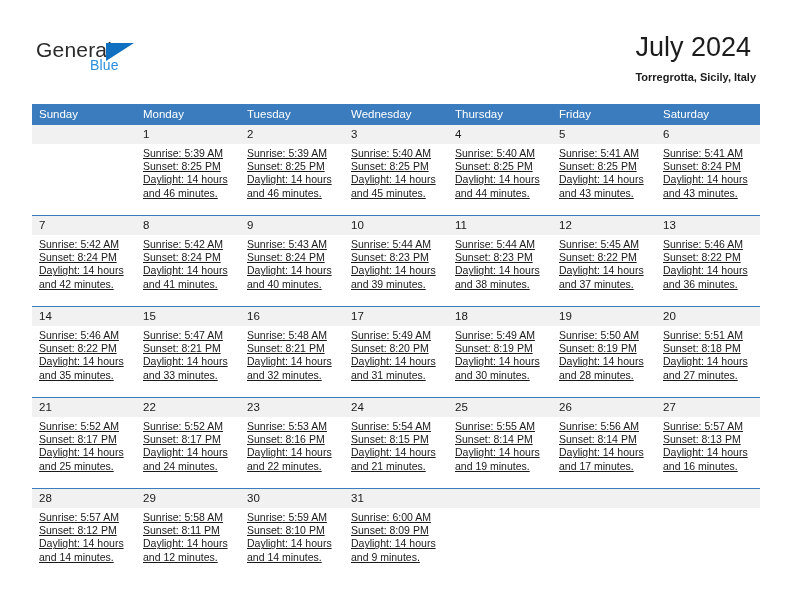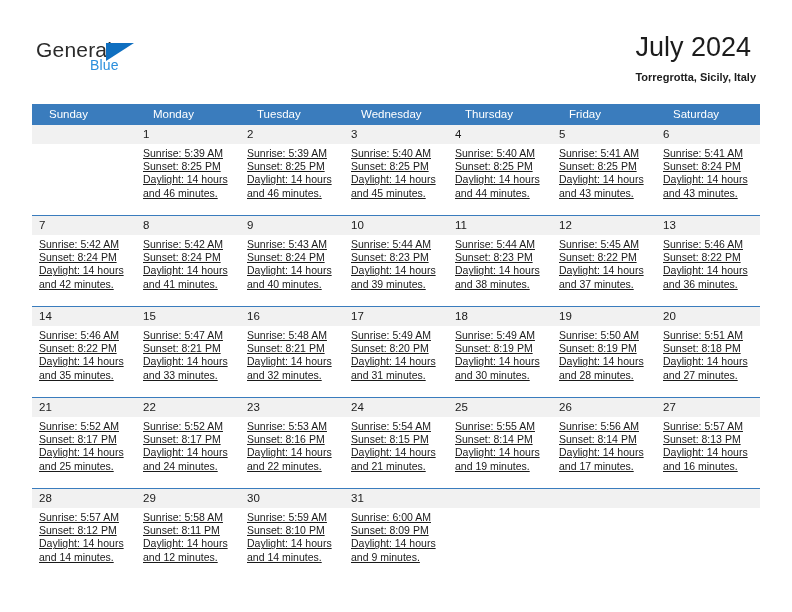--- a/index.html
+++ b/index.html
@@ -94,21 +94,21 @@
   .dow-row {
     display: flex;
     background: #3a7cbd;
     height: 21px;
   }
   .dow {
     flex: 1 1 0;
     color: #ffffff;
     font-size: 11.5px;
     line-height: 21px;
-    padding-left: 17px;
+    padding-left: 7px;
     box-sizing: border-box;
     white-space: nowrap;
     overflow: hidden;
   }
 
   .week {
     border-top: 1px solid #3a7cbd;
   }
   .week:first-of-type {
     border-top: none;

